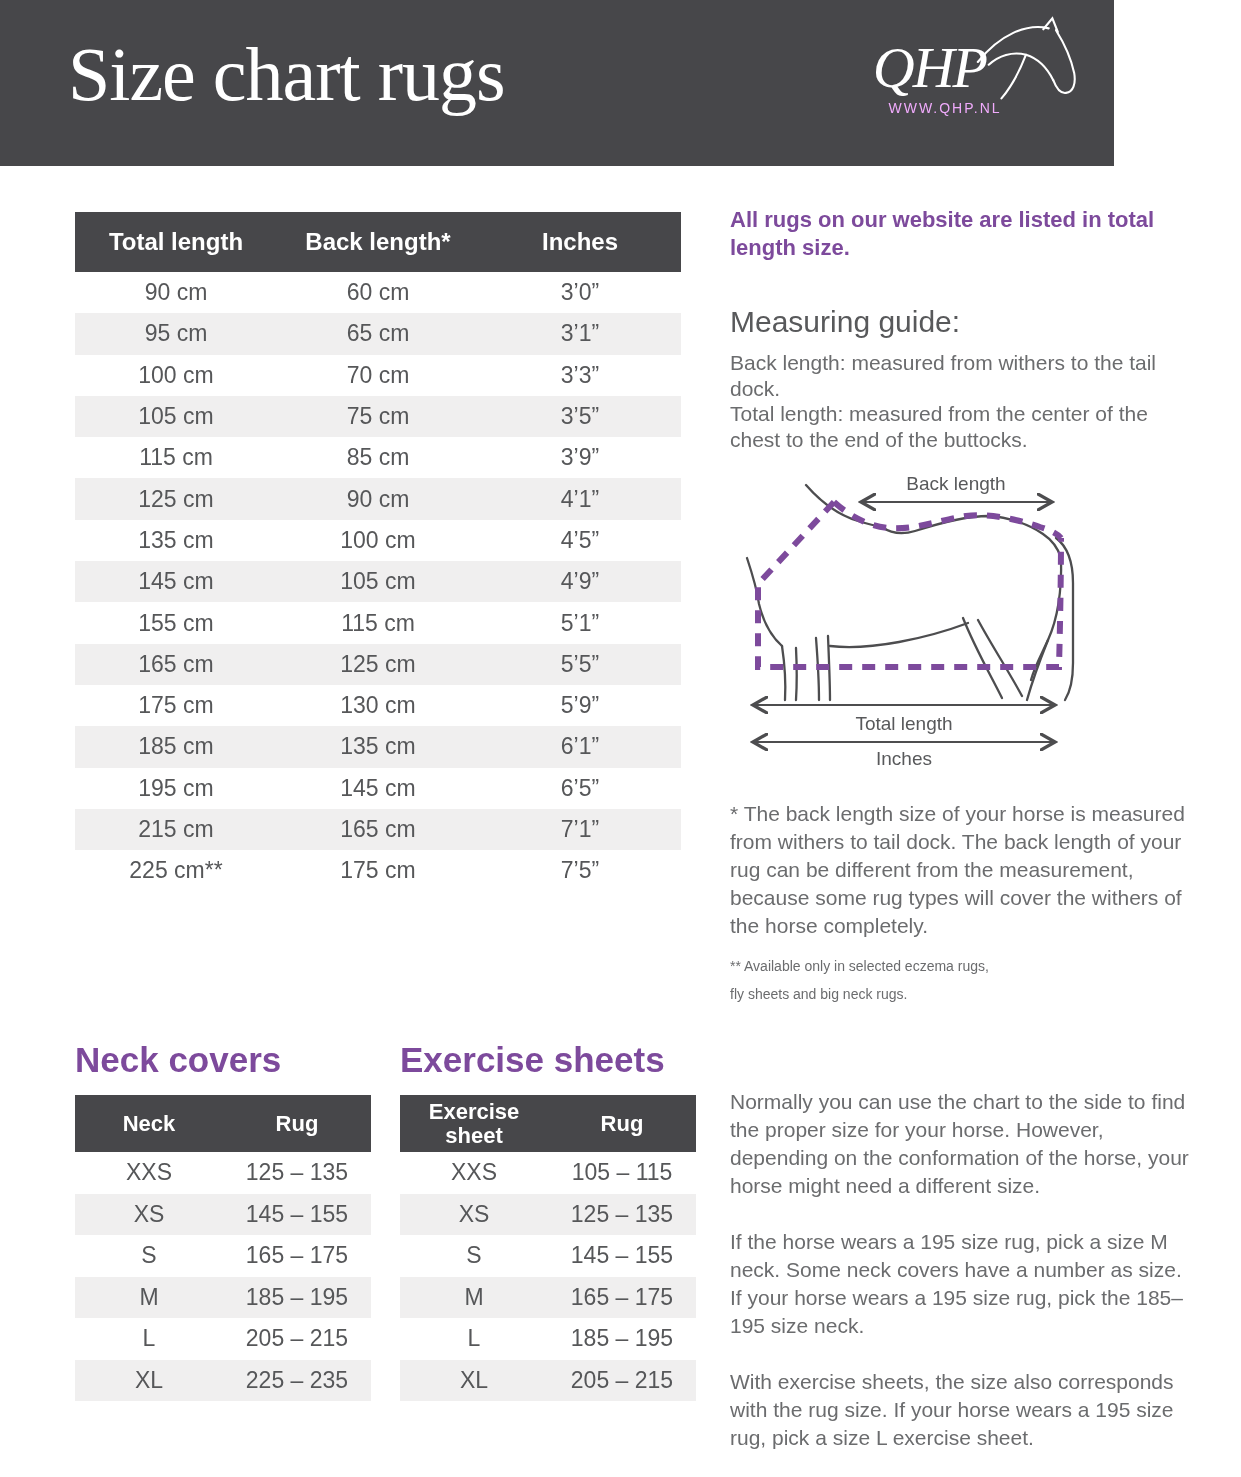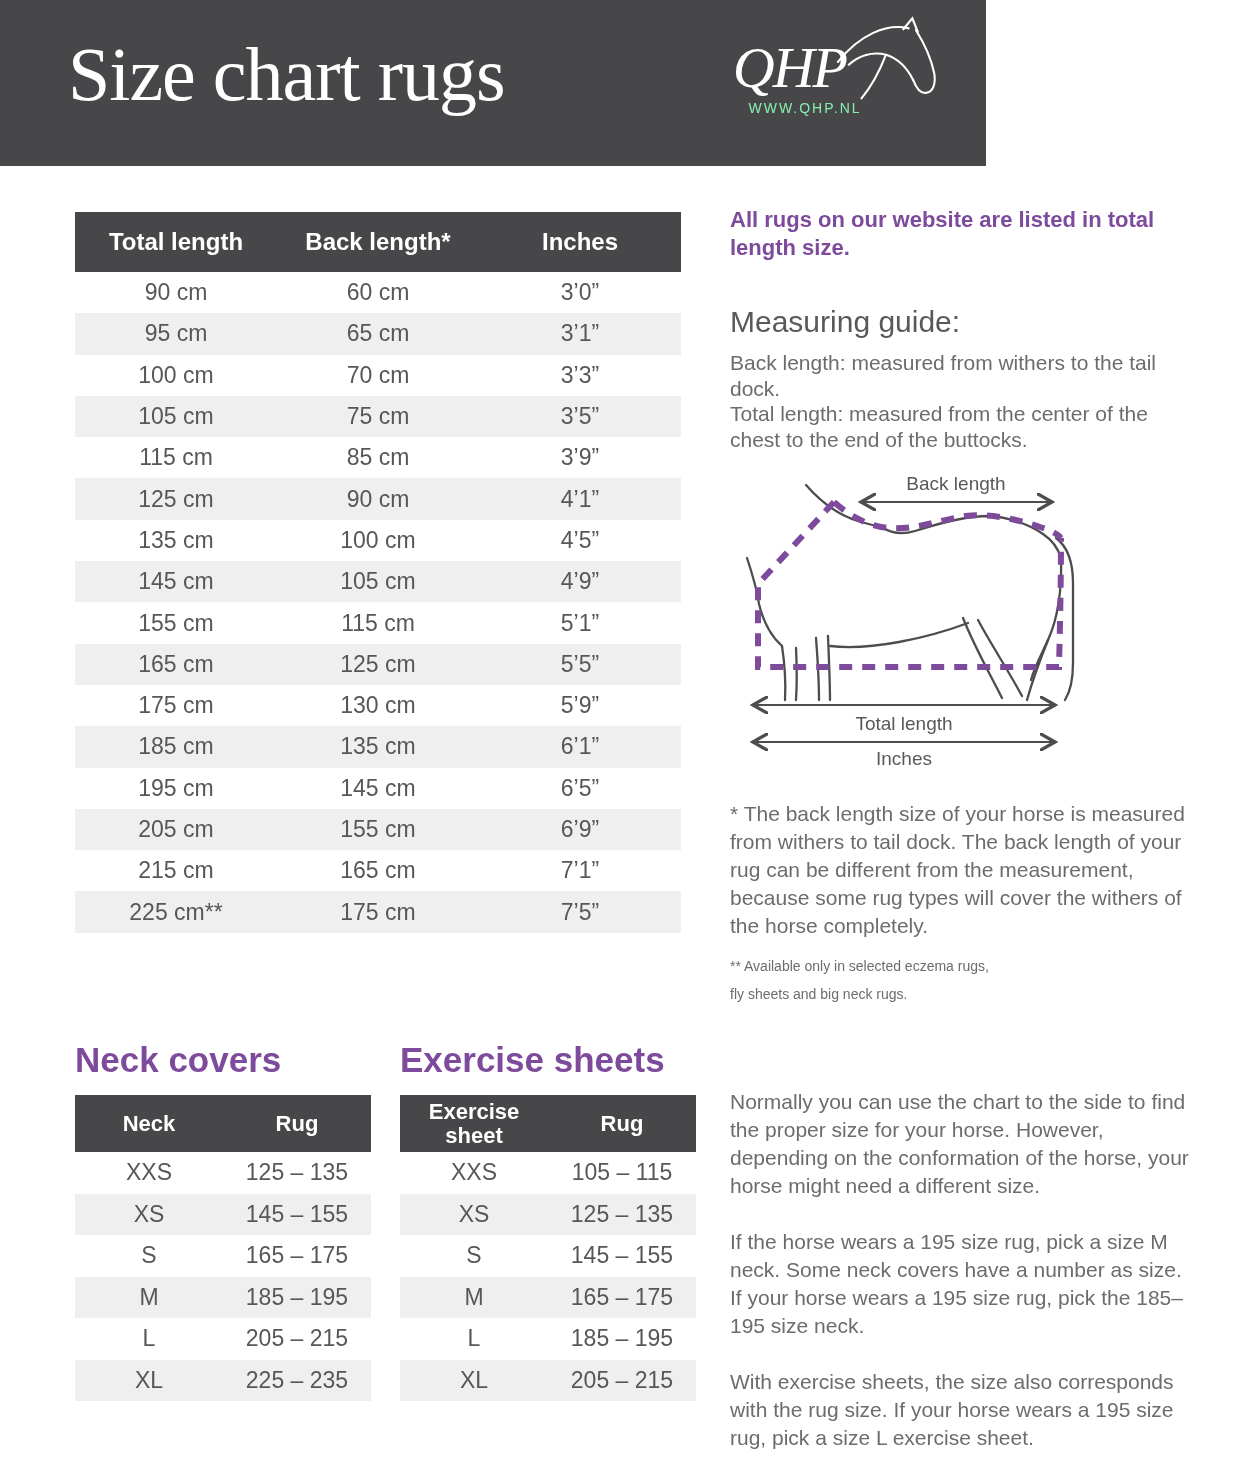--- a/index.html
+++ b/index.html
@@ -7,29 +7,29 @@
     --purple:#7d4a9c;
     --rowalt:#f0efef;
     --celltext:#565759;
     --bodytext:#6b6c6e;
   }
   *{margin:0;padding:0;box-sizing:border-box;}
   body{background:#fff;font-family:"Liberation Sans",sans-serif;}
   .page{position:relative;width:1241px;height:1477px;background:#fff;overflow:hidden;}
 
   
-  .header{position:absolute;left:0;top:0;width:986px;height:166px;background:var(--dark);}
+  .header{position:absolute;left:0;top:0;width:1114px;height:166px;background:var(--dark);}
   .page-title{position:absolute;left:68px;top:36px;font-family:"Liberation Serif",serif;
     font-weight:400;font-size:76px;letter-spacing:-1px;color:#fff;line-height:1;}
-  .logo{position:absolute;right:50px;top:28px;width:250px;text-align:center;color:#fff;}
+  .logo{position:absolute;right:38px;top:28px;width:250px;text-align:center;color:#fff;}
   .logo-row{display:flex;align-items:center;justify-content:flex-end;}
   .logo-text{font-family:"Liberation Serif",serif;font-style:italic;font-size:58px;
     line-height:1;color:#fff;letter-spacing:-2px;}
   .logo-horse{margin-left:-10px;margin-top:-12px;}
-  .logo-url{font-size:14px;letter-spacing:2px;color:#86efac;margin-top:-8px;padding-right:12px;}
+  .logo-url{font-size:14px;letter-spacing:2px;color:#f0abfc;margin-top:-8px;padding-right:12px;}
 
   
   table{border-collapse:collapse;table-layout:fixed;}
   th{background:var(--dark);color:#fff;font-weight:bold;text-align:center;vertical-align:middle;}
   td{text-align:center;vertical-align:middle;color:var(--celltext);}
   tbody tr:nth-child(even){background:var(--rowalt);}
 
   .main-table{position:absolute;left:75px;top:212px;width:606px;}
   .main-table th{height:60px;font-size:24px;}
   .main-table td{height:41.3px;font-size:23px;}
@@ -157,25 +157,20 @@
           <td>185 cm</td>
           <td>135 cm</td>
           <td>6’1”</td>
         </tr>
         <tr>
           <td>195 cm</td>
           <td>145 cm</td>
           <td>6’5”</td>
         </tr>
         <tr>
-          <td>205 cm</td>
-          <td>155 cm</td>
-          <td>6’9”</td>
-        </tr>
-        <tr>
           <td>215 cm</td>
           <td>165 cm</td>
           <td>7’1”</td>
         </tr>
         <tr>
           <td>225 cm**</td>
           <td>175 cm</td>
           <td>7’5”</td>
         </tr>
       </tbody>

